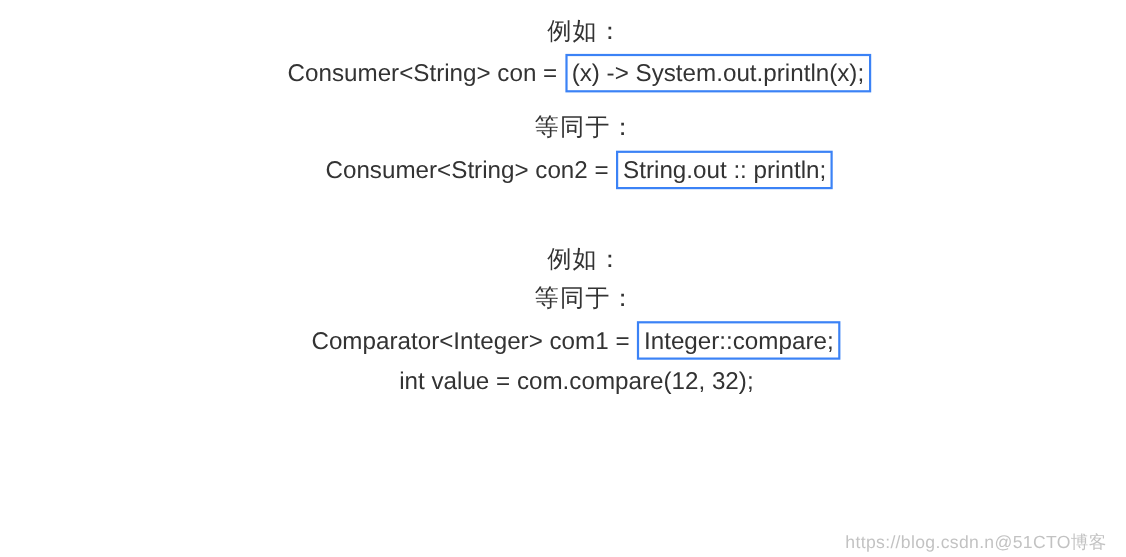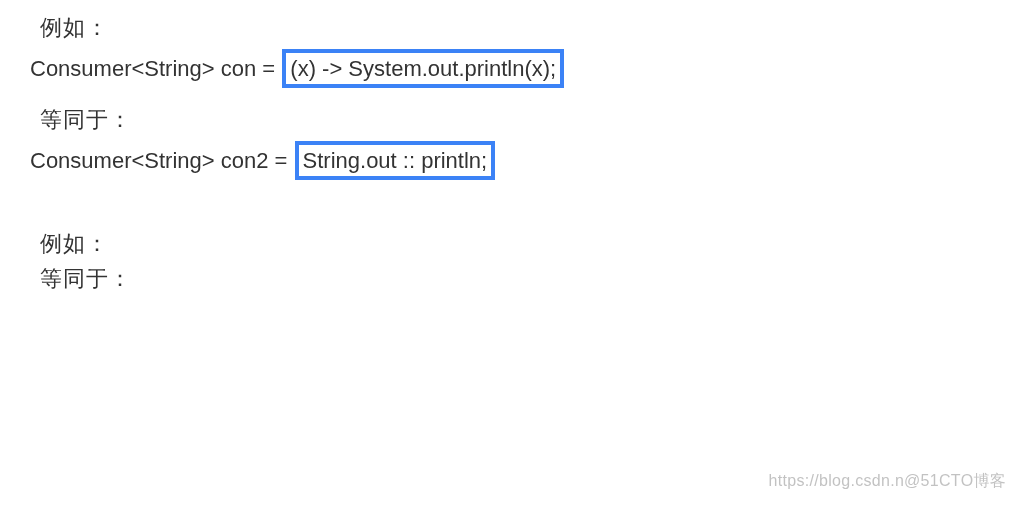--- a/index.html
+++ b/index.html
@@ -9,53 +9,54 @@
     height: 506px;
     background: #ffffff;
     font-family: "Microsoft YaHei", "SimSun", Tahoma, Arial, sans-serif;
     color: #333;
     position: relative;
     overflow: hidden;
   }
   .content {
     padding: 10px 0 0 30px;
     line-height: 1.3;
+    text-align: center;
   }
   .zh {
     font-size: 22px;
     color: #333;
     margin: 4px 0 6px 10px;
     letter-spacing: 1px;
   }
   .code {
     font-family: Tahoma, Verdana, Arial, sans-serif;
     font-size: 22px;
     color: #333;
     margin: 4px 0 18px 0;
     white-space: nowrap;
   }
   .code.tight {
     margin-bottom: 6px;
     margin-left: -6px;
   }
   .boxed {
-    border: 4px solid #3b82f6;
+    border: 2px solid #3b82f6;
     padding: 2px 4px 1px 4px;
     display: inline-block;
     line-height: 1.3;
     margin-left: 1px;
     margin-right: 1px;
   }
   .gap {
     height: 28px;
   }
   .watermark {
     position: absolute;
     right: 18px;
-    bottom: 14px;
+    bottom: 2px;
     font-size: 16px;
     color: rgba(120,120,120,0.45);
     font-family: Arial, "Microsoft YaHei", sans-serif;
     letter-spacing: 0.3px;
     white-space: nowrap;
   }
 </style>
 </head>
 <body>
 
@@ -73,17 +74,23 @@
     <span>Consumer&lt;String&gt; con2 = </span><span class="boxed">String.out :: println;</span>
   </div>
 
   <div class="gap"></div>
 
   <div class="zh">例如：</div>
 
 
   <div class="zh">等同于：</div>
 
+  <div class="code tight">
+    <span>Comparator&lt;Integer&gt; com1 = </span><span class="boxed">Integer::compare;</span>
+  </div>
 
+  <div class="code tight">
+    <span>int value = com.compare(12, 32);</span>
+  </div>
 
 </div>
 
 <div class="watermark">https://blog.csdn.n@51CTO博客</div>
 
 </body></html>

